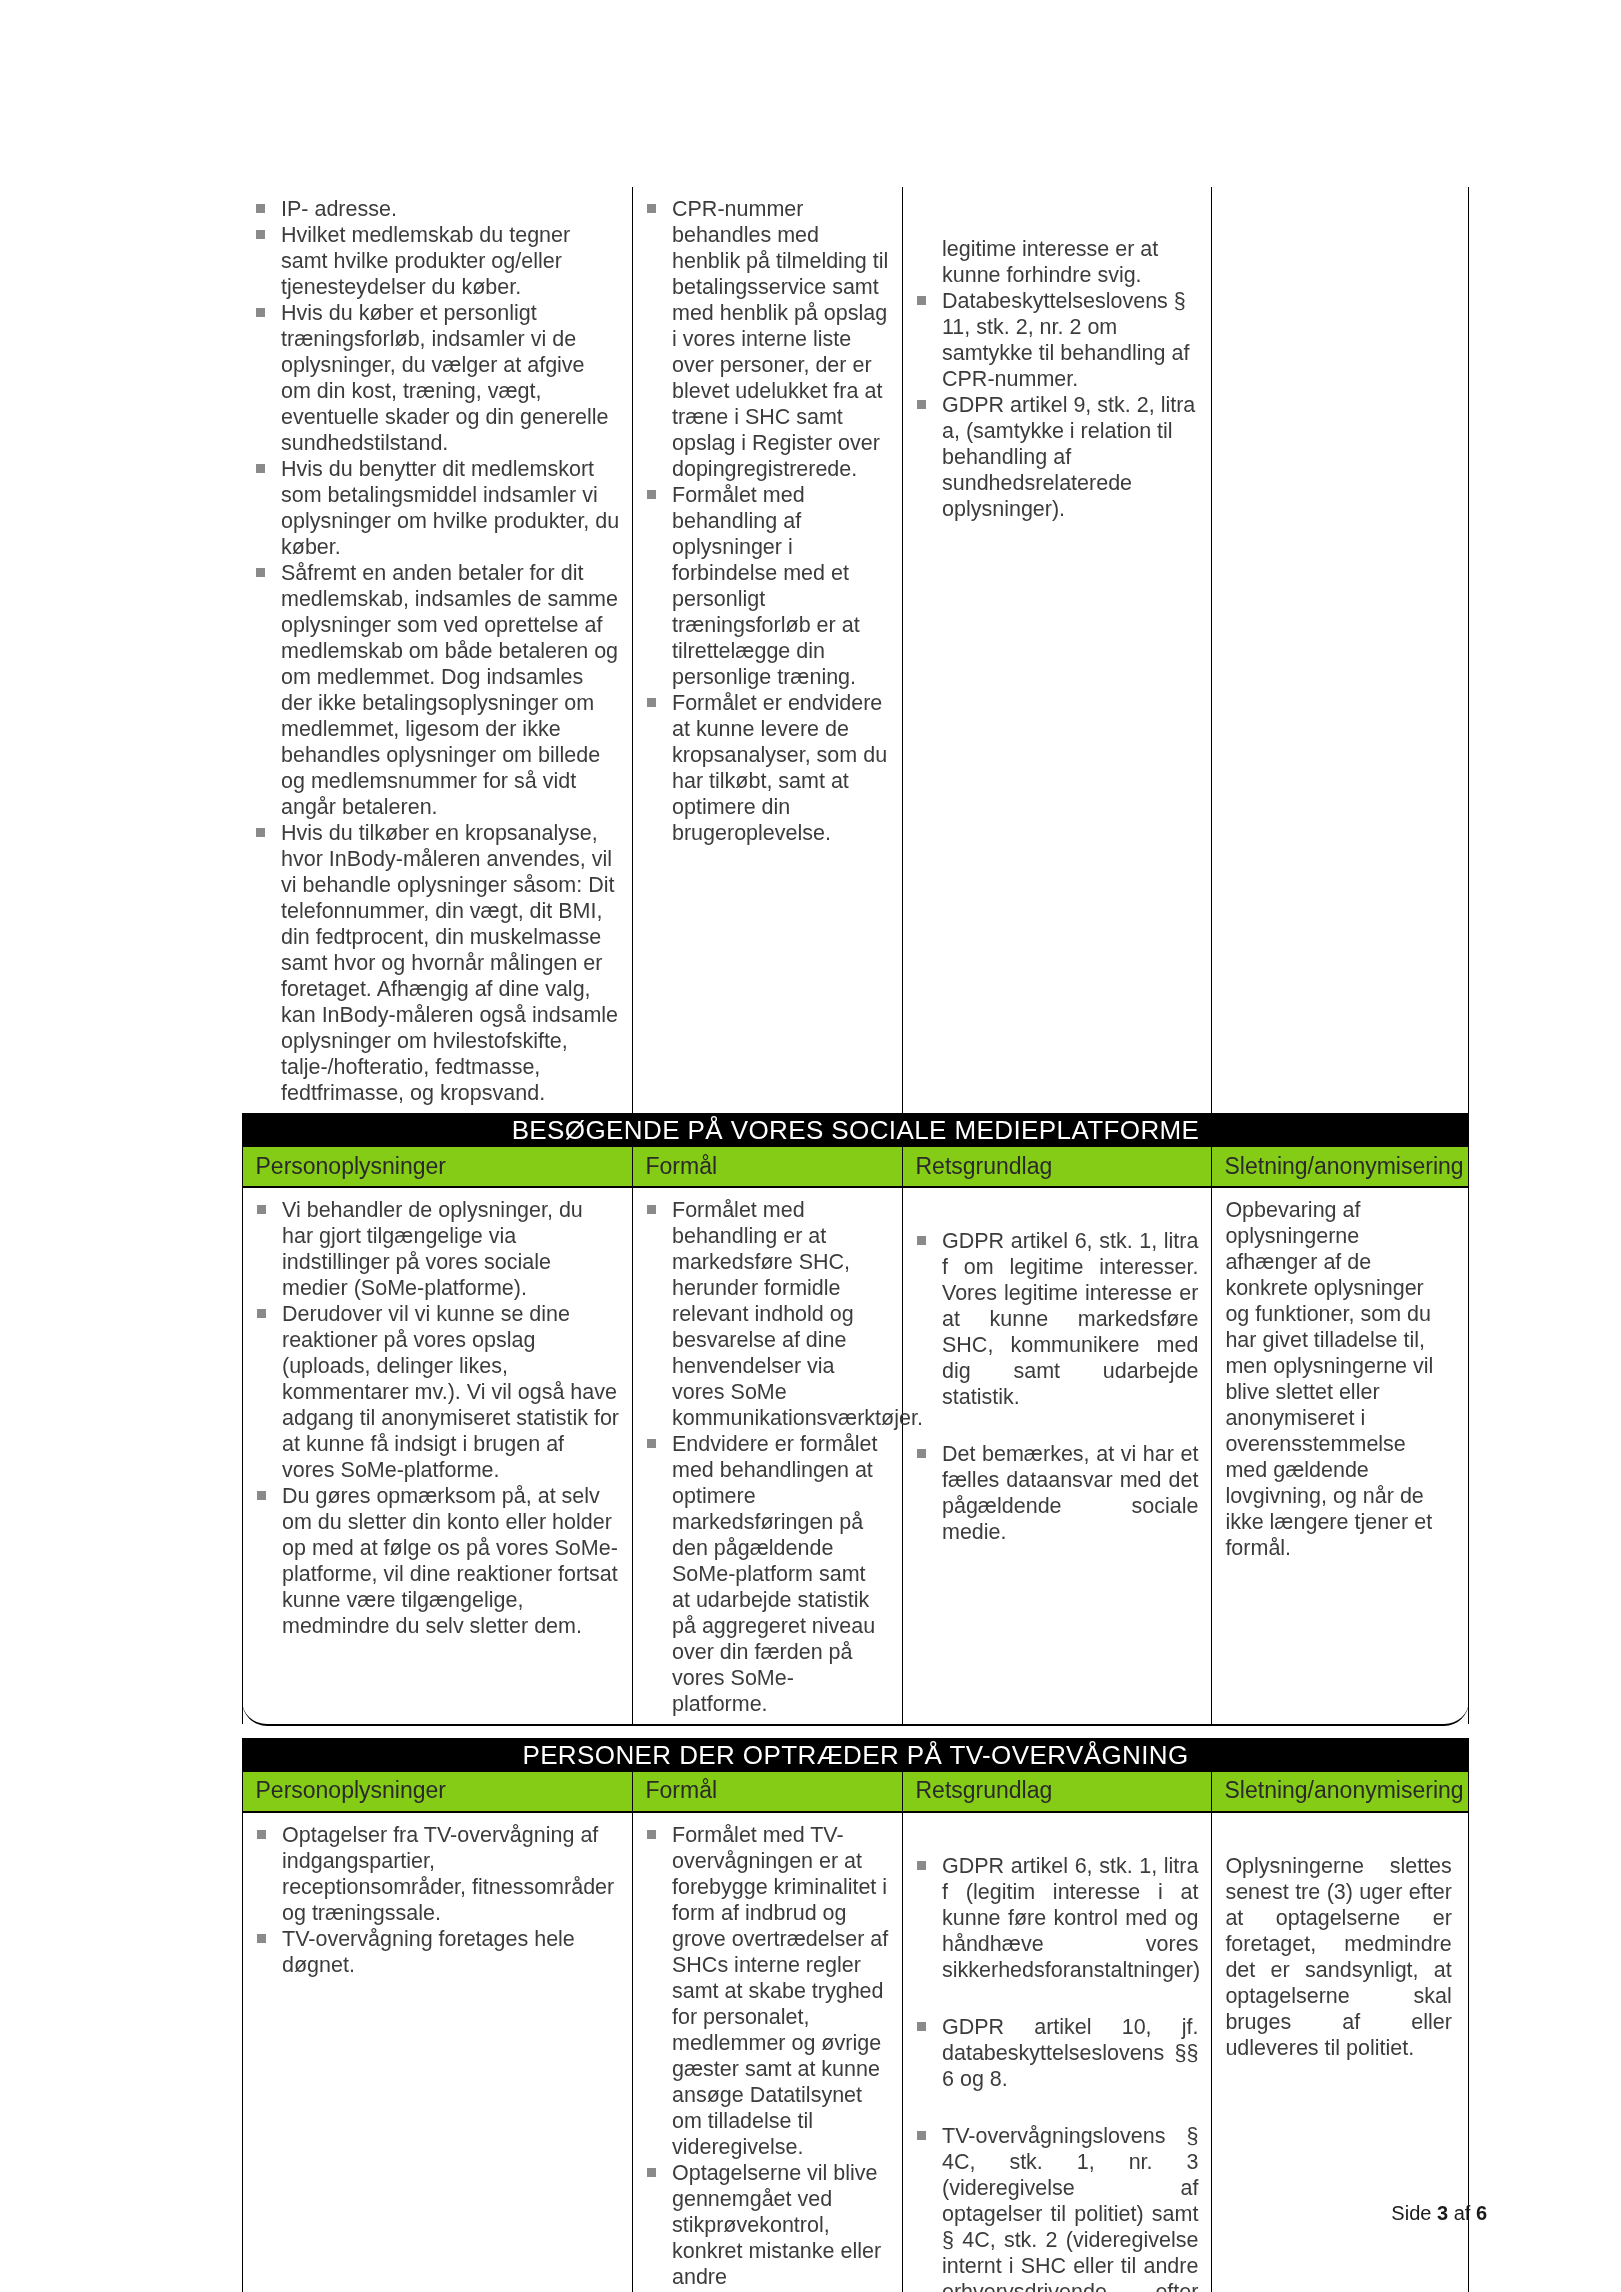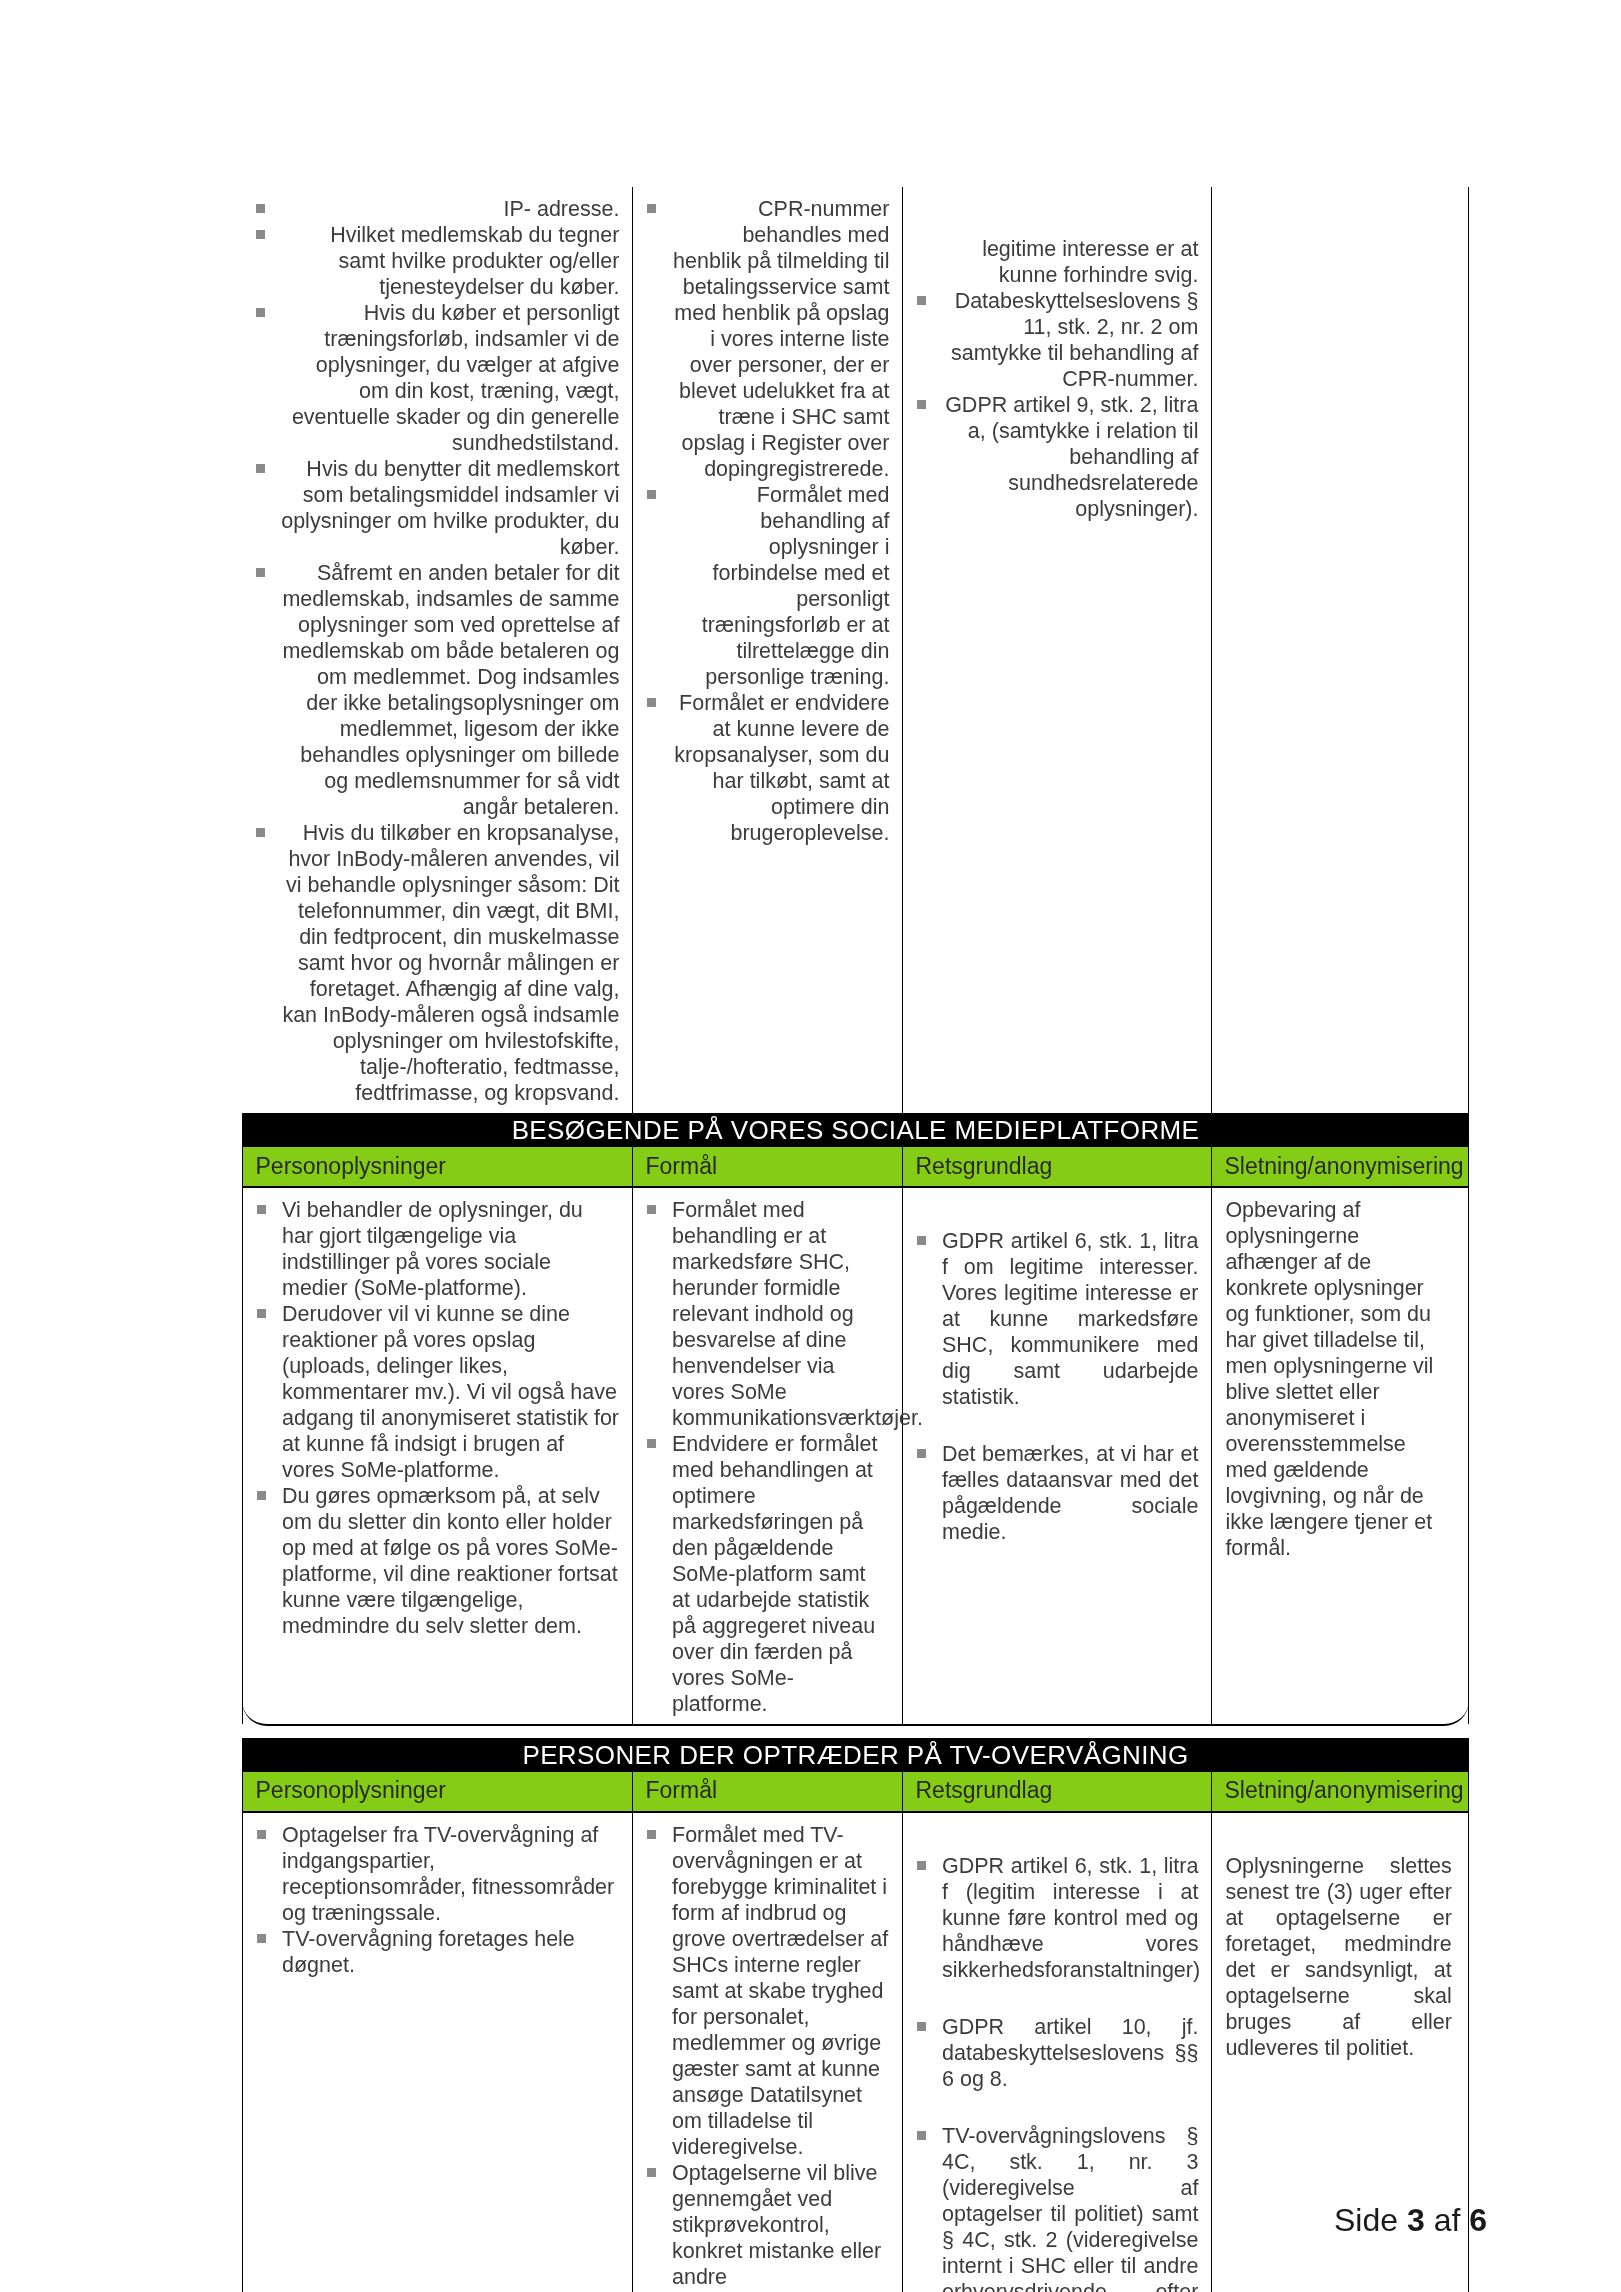--- a/index.html
+++ b/index.html
@@ -5,36 +5,36 @@
   html,body{margin:0;padding:0;}
   body{
     width:1622px;height:2293px;position:relative;background:#ffffff;
     font-family:"Liberation Sans", sans-serif;color:#3c3c3c;overflow:hidden;
   }
   .content{position:absolute;left:242px;top:187px;width:1227px;}
   .grid-row{display:grid;grid-template-columns:391px 270px 309px 257px;}
   .cell{box-sizing:border-box;border-right:1.8px solid #000;padding:9px 7.2px 7.2px 0;
         font-size:21.5px;line-height:26px;}
   .bordered .cell:first-child{border-left:1.8px solid #000;}
-  .cont-row{min-height:832px;text-align:right;}
+  .cont-row{min-height:832px;}
   .band{box-sizing:border-box;width:1227px;background:#000000;color:#ffffff;
         text-align:center;font-size:26px;line-height:30px;
         border-top:2.7px solid #000;border-bottom:2.7px solid #000;letter-spacing:0.4px;}
   .hdr-row{background:#84cc16;border-bottom:2.7px solid #000;}
   .hdr-row .cell{padding:4.5px 7.2px 5.4px 12.5px;font-size:23px;line-height:29px;color:#2a2a2a;}
   .body-row-1{min-height:451px;border-bottom:2.7px solid #000;border-radius:25px;}
   .body-row-2{min-height:433px;}
   .section-2{margin-top:11.6px;}
   .li{position:relative;padding:0 5.4px 0 39px;}
   .sq{position:absolute;left:14.3px;top:8px;width:9px;height:9px;background:#8a8a8a;}
   .lead{padding:0 5.4px 0 39px;margin-top:40px;}
   .plain{padding:0 9px 0 13.4px;}
   .justify .btx,.justify .plain,.justify .lead{display:block;text-align:justify;margin-top:31px;}
   .btx{display:block;}
-  .footer{position:absolute;right:135px;top:2202px;font-size:32px;color:#1a1a1a;white-space:pre;}
+  .footer{position:absolute;right:135px;top:2202px;font-size:20px;color:#1a1a1a;white-space:pre;}
   .footer b{font-weight:bold;}
 </style>
 </head>
 <body>
 
 <div class="content">
 
   <div class="grid-row cont-row">
     <div class="cell">
         <div class="li">

